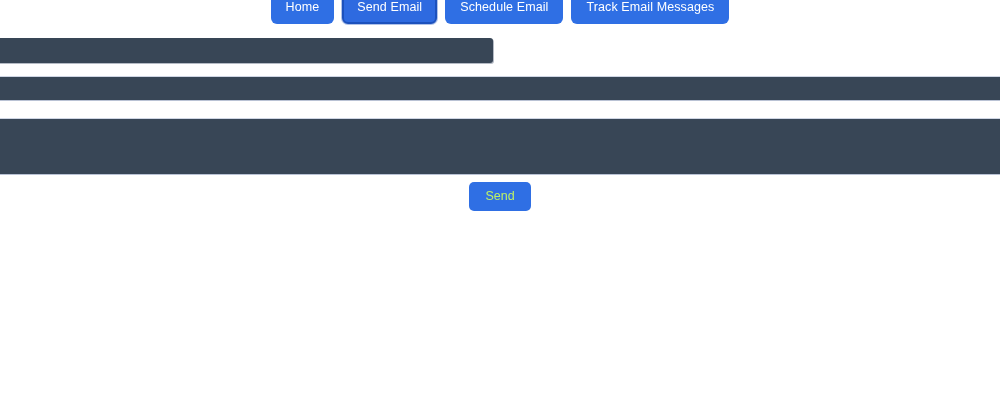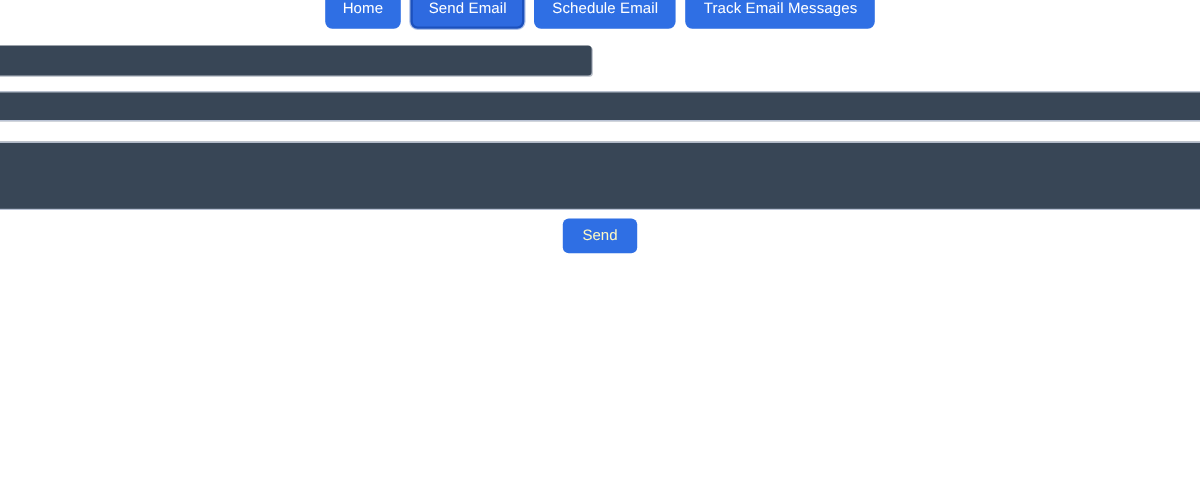--- a/index.html
+++ b/index.html
@@ -115,21 +115,21 @@
     line-height: 1.3;
   }
 
   .send-row {
     display: flex;
     justify-content: center;
     margin-top: 7px;
   }
   .send-btn {
     background: #2f6fe4;
-    color: #fef9c3;
+    color: #bef264;
     border: none;
     border-radius: 5px;
     font-family: "Liberation Sans", sans-serif;
     font-size: 12.5px;
     line-height: 1;
     padding: 8px 16px 9px 16px;
     cursor: pointer;
   }
 </style>
 </head>

